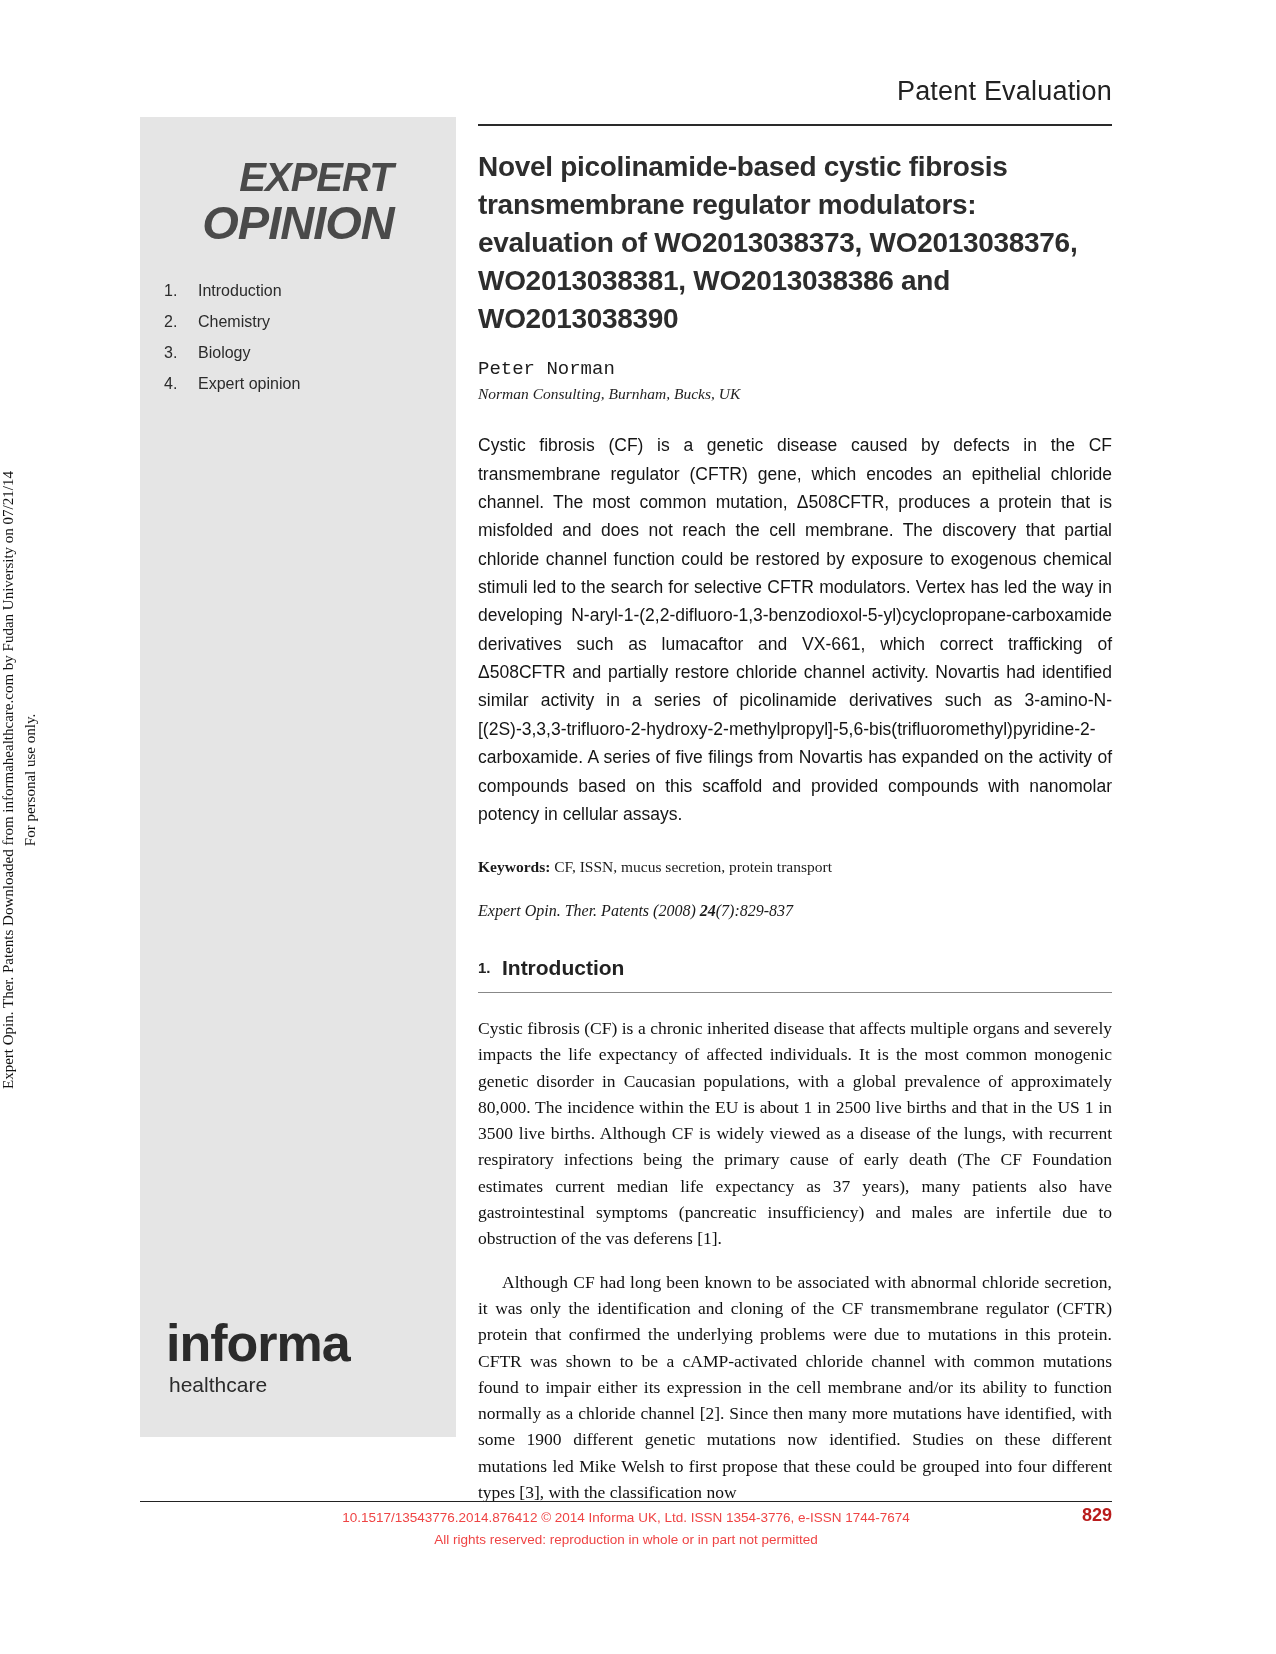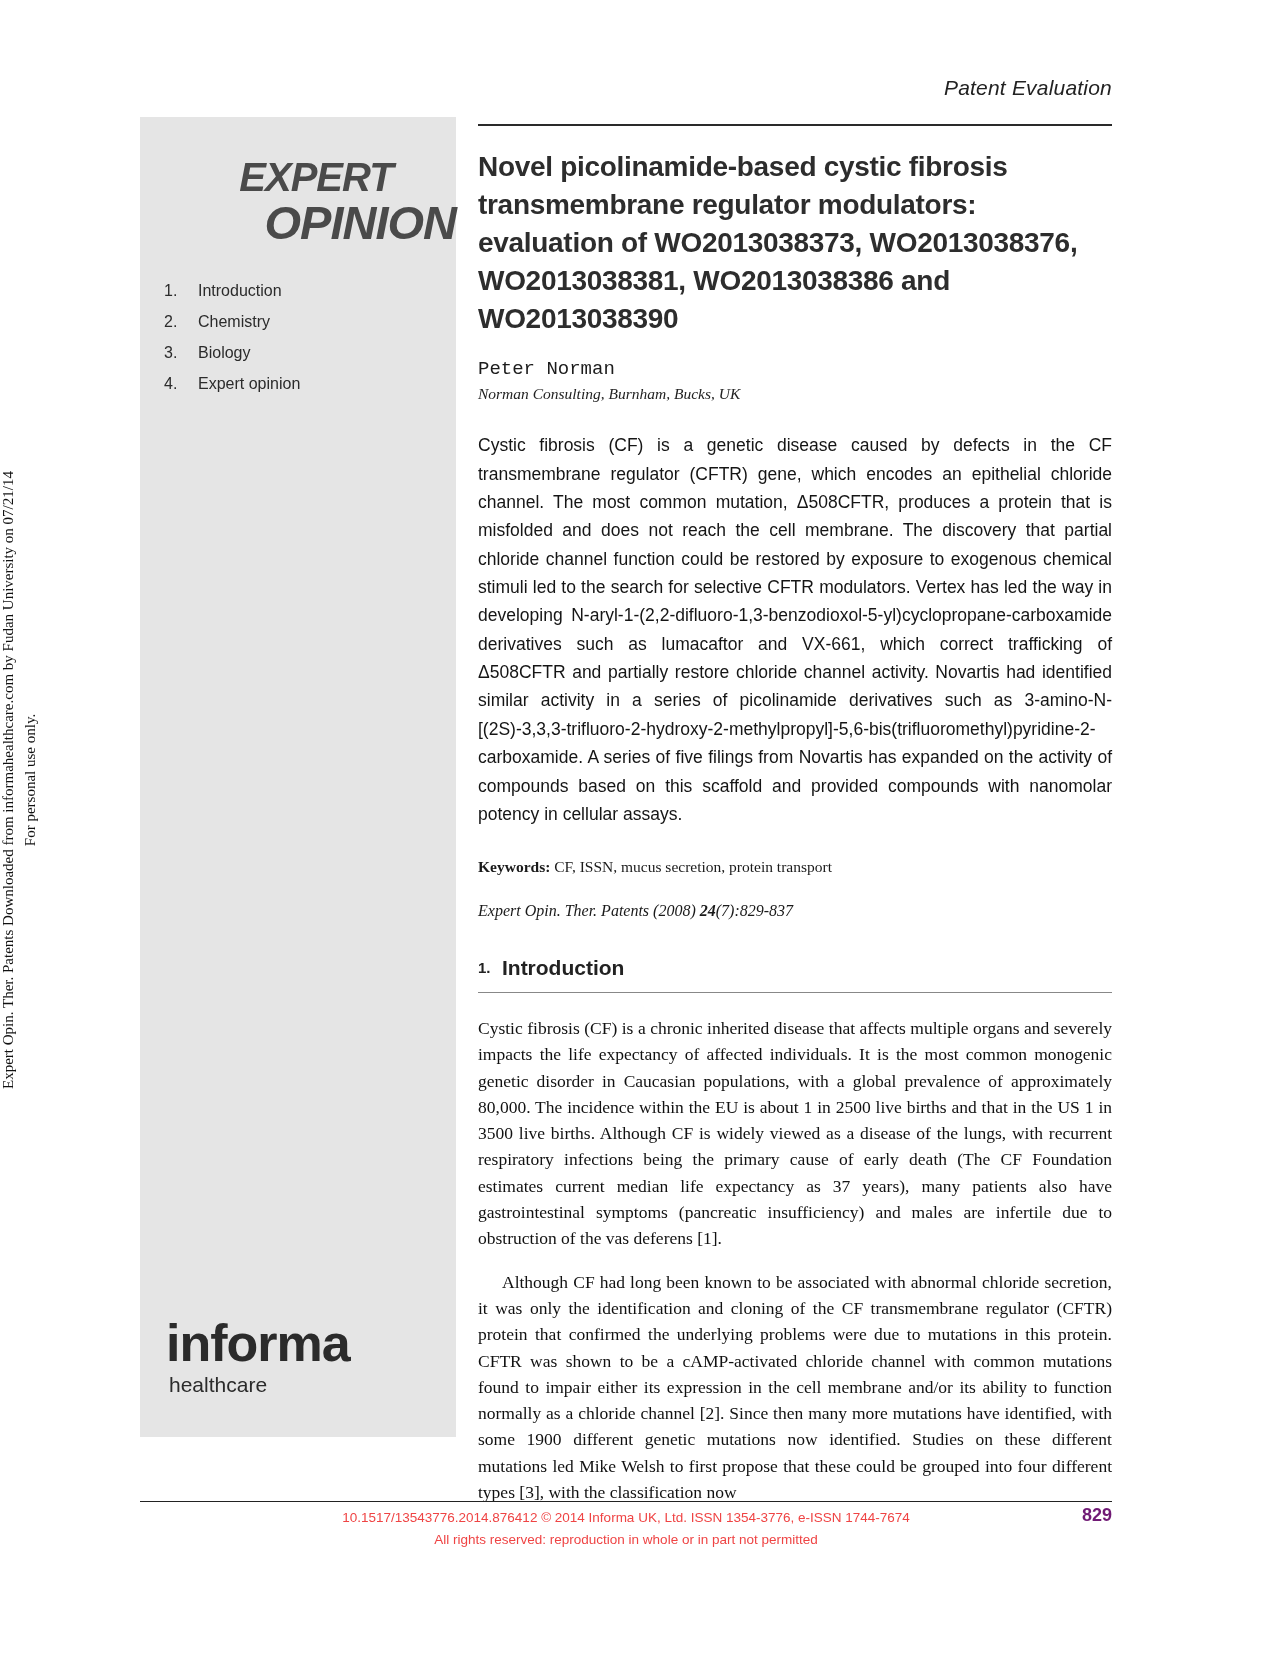--- a/index.html
+++ b/index.html
@@ -4,35 +4,35 @@
 <style>
   html, body { margin:0; padding:0; background:#ffffff; }
   .page {
     position:relative; width:1276px; height:1654px; background:#ffffff;
     font-family:"Liberation Sans", sans-serif; color:#1a1a1a; overflow:hidden;
   }
 
   
   .category-label {
     position:absolute; left:478px; top:76px; width:634px;
-    text-align:right; font-size:21px; color:#222; letter-spacing:0.2px;font-style:italic;
+    text-align:right; font-size:27px; color:#222; letter-spacing:0.2px;
   }
   .header-rule {
     position:absolute; left:478px; top:124px; width:634px; height:2px; background:#2a2a2a;
   }
 
   
   .sidebar {
     position:absolute; left:140px; top:117px; width:316px; height:1320px;
     background:#e5e5e5;
   }
   .eo-logo { padding-top:40px; text-align:center; color:#4a4a4a;
     font-style:italic; font-weight:bold; letter-spacing:-1px; line-height:1.0; }
   .eo-line1 { font-size:40px; padding-left:36px; }
-  .eo-line2 { font-size:47px; margin-top:2px;text-align:right; }
+  .eo-line2 { font-size:47px; margin-top:2px; }
   .toc { margin-top:36px; padding-left:24px; }
   .toc-row { display:flex; margin-bottom:13px; font-size:16px; color:#2b2b2b; }
   .toc-num { width:34px; }
   .informa { position:absolute; left:26px; bottom:40px; color:#2b2b2b; }
   .informa-word { font-size:52px; font-weight:bold; letter-spacing:-1px; line-height:1.0; }
   .informa-sub { font-size:21px; margin-top:4px; padding-left:3px; }
 
   
   .side-note {
     position:absolute; left:-318px; top:756px; width:680px; height:48px;
@@ -67,21 +67,21 @@
   .body-para.indent { margin-top:0; text-indent:24px; }
 
   
   .footer-rule { position:absolute; left:140px; top:1501px; width:972px; height:1px; background:#222; }
   .footer-text {
     position:absolute; left:140px; top:1507px; width:972px; text-align:center;
     font-size:13.5px; color:#ef4444; line-height:1.6;
   }
   .page-number {
     position:absolute; left:478px; top:1505px; width:634px; text-align:right;
-    font-size:18px; font-weight:bold; color:#701a75;
+    font-size:18px; font-weight:bold; color:#b91c1c;
   }
 </style>
 </head>
 <body>
 
 <div class="page">
 
   <div class="category-label">Patent Evaluation</div>
   <div class="header-rule"></div>
 

